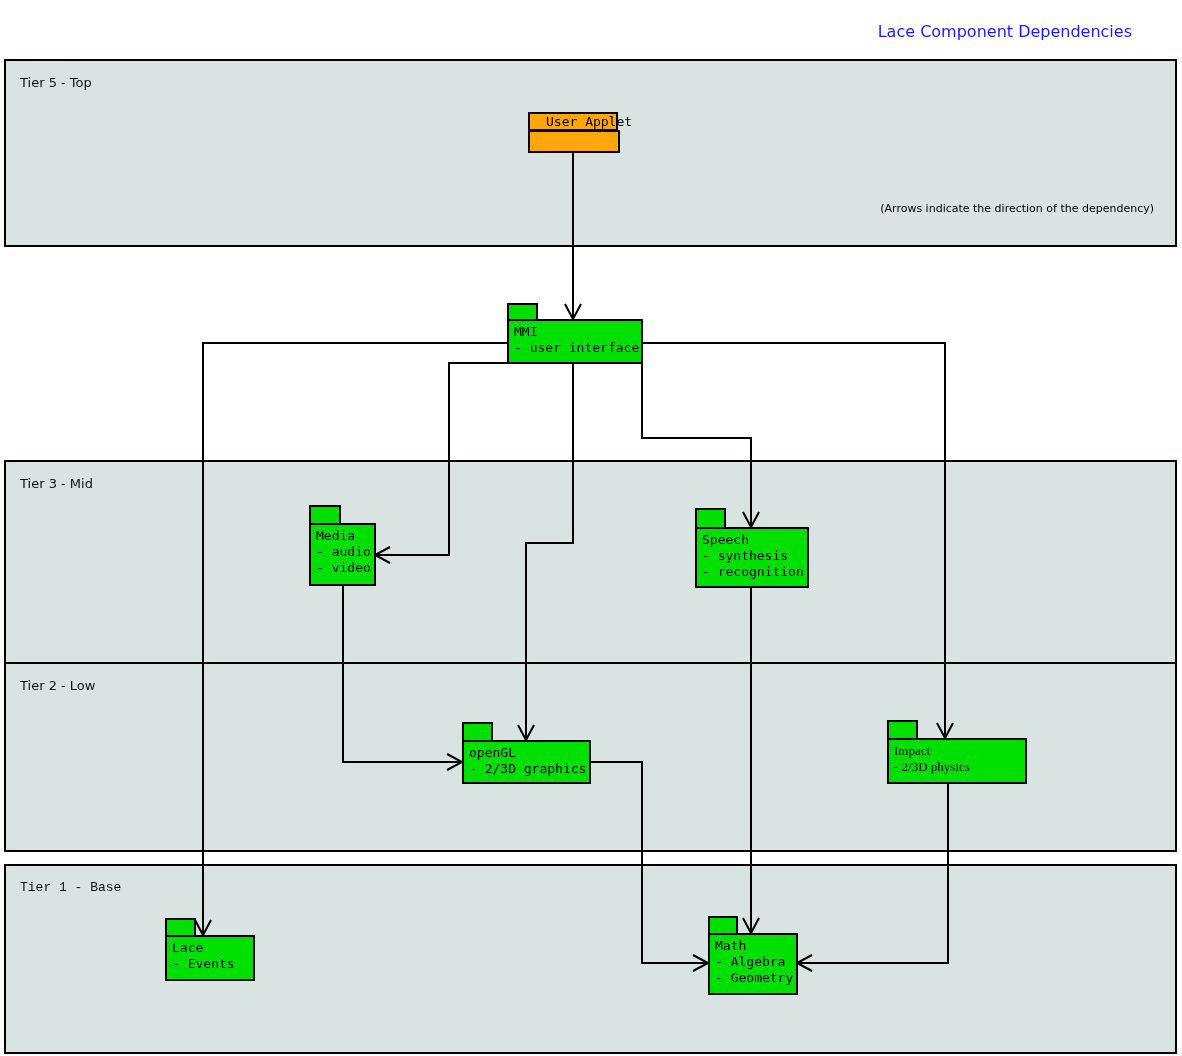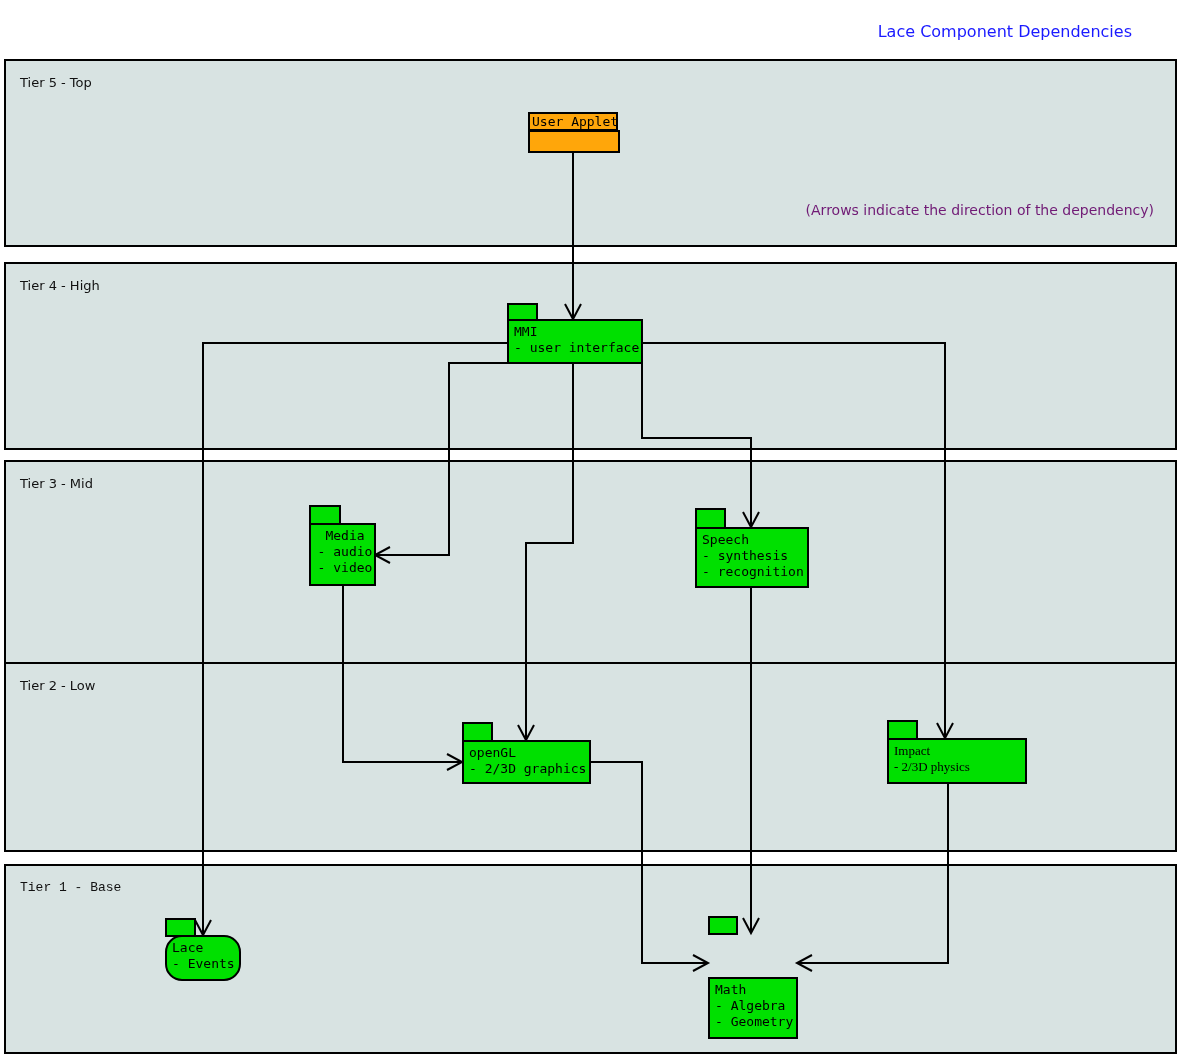--- a/index.html
+++ b/index.html
@@ -3,47 +3,44 @@
 <meta charset="utf-8">
 <style>
   html,body{margin:0;padding:0;background:#ffffff;}
   .stage{position:relative;width:1182px;height:1056px;background:#ffffff;overflow:hidden;
          font-family:"DejaVu Sans", sans-serif;}
   .title{position:absolute;top:22px;left:0;width:1132px;text-align:right;
          font-size:16px;color:var(--title_blue,#1a1aff);}
   .tier{position:absolute;left:4px;width:1173px;border:2px solid #000;
         background:var(--band_fill,#d8e3e2);box-sizing:border-box;}
   .tier-label{position:absolute;left:14px;top:14px;font-size:13px;color:#111;}
-  .note{position:absolute;top:202px;right:28px;font-size:14px;color:#701a75;}
+  .note{position:absolute;top:202px;right:28px;font-size:11px;color:#000000;}
   .wires{position:absolute;left:0;top:0;width:1182px;height:1056px;pointer-events:none;}
   .pkg-tab{position:absolute;background:var(--node_green,#00e000);
            border:2px solid #000;box-sizing:border-box;}
   .pkg-body{position:absolute;background:var(--node_green,#00e000);
             border:2px solid #000;box-sizing:border-box;
             font-family:"DejaVu Sans Mono", monospace;font-size:13px;color:#000;
             line-height:16px;padding:3px 0 0 5px;white-space:nowrap;}
   .ua-label{position:absolute;background:var(--node_orange,#ffa60a);
             border:2px solid #000;box-sizing:border-box;
             font-family:"DejaVu Sans Mono", monospace;font-size:13px;color:#000;
-            line-height:15px;padding-left:2px;white-space:nowrap;}
+            line-height:15px;padding-left:16px;white-space:nowrap;}
   .ua-body{position:absolute;background:var(--node_orange,#ffa60a);
            border:2px solid #000;box-sizing:border-box;}
 </style>
 </head>
 <body>
 
 <div class="stage">
 
   <div class="title">Lace Component Dependencies</div>
 
   <div class="tier" style="top:59px;height:188px;">
     <span class="tier-label">Tier 5 - Top</span>
-  </div>
-  <div class="tier" style="top:262px;height:188px;">
-    <span class="tier-label">Tier 4 - High</span>
   </div>
   <div class="tier" style="top:460px;height:222px;padding-left:16px;">
     <span class="tier-label">Tier 3 - Mid</span>
   </div>
   <div class="tier" style="top:662px;height:190px;">
     <span class="tier-label">Tier 2 - Low</span>
   </div>
   <div class="tier" style="top:864px;height:190px;font-family:Liberation Mono, monospace;">
     <span class="tier-label">Tier 1 - Base</span>
   </div>
@@ -90,21 +87,21 @@
   <div>
     <div class="pkg-tab" style="left:507px;top:303px;width:31px;height:18px;"></div>
     <div class="pkg-body" style="left:507px;top:319px;width:136px;height:45px;">
       <div>MMI</div>
       <div>- user interface</div>
     </div>
   </div>
 
   <div>
     <div class="pkg-tab" style="left:309px;top:505px;width:32px;height:20px;"></div>
-    <div class="pkg-body" style="left:309px;top:523px;width:67px;height:63px;text-align:center;">
+    <div class="pkg-body" style="left:309px;top:523px;width:67px;height:63px;">
       <div>Media</div>
       <div>- audio</div>
       <div>- video</div>
     </div>
   </div>
 
   <div>
     <div class="pkg-tab" style="left:695px;top:508px;width:31px;height:21px;"></div>
     <div class="pkg-body" style="left:695px;top:527px;width:114px;height:61px;">
       <div>Speech</div>
@@ -124,28 +121,28 @@
   <div>
     <div class="pkg-tab" style="left:887px;top:720px;width:31px;height:20px;"></div>
     <div class="pkg-body" style="left:887px;top:738px;width:140px;height:46px;font-family:Liberation Serif, serif;">
       <div>Impact</div>
       <div>- 2/3D physics</div>
     </div>
   </div>
 
   <div>
     <div class="pkg-tab" style="left:165px;top:918px;width:31px;height:19px;"></div>
-    <div class="pkg-body" style="left:165px;top:935px;width:76px;height:46px;border-radius:17px;">
+    <div class="pkg-body" style="left:165px;top:935px;width:90px;height:46px;">
       <div>Lace</div>
       <div>- Events</div>
     </div>
   </div>
 
   <div>
     <div class="pkg-tab" style="left:708px;top:916px;width:30px;height:19px;"></div>
-    <div class="pkg-body" style="left:708px;top:933px;width:90px;height:62px;margin-top:44px;">
+    <div class="pkg-body" style="left:708px;top:933px;width:90px;height:62px;">
       <div>Math</div>
       <div>- Algebra</div>
       <div>- Geometry</div>
     </div>
   </div>
 
 </div>
 
 </body></html>

